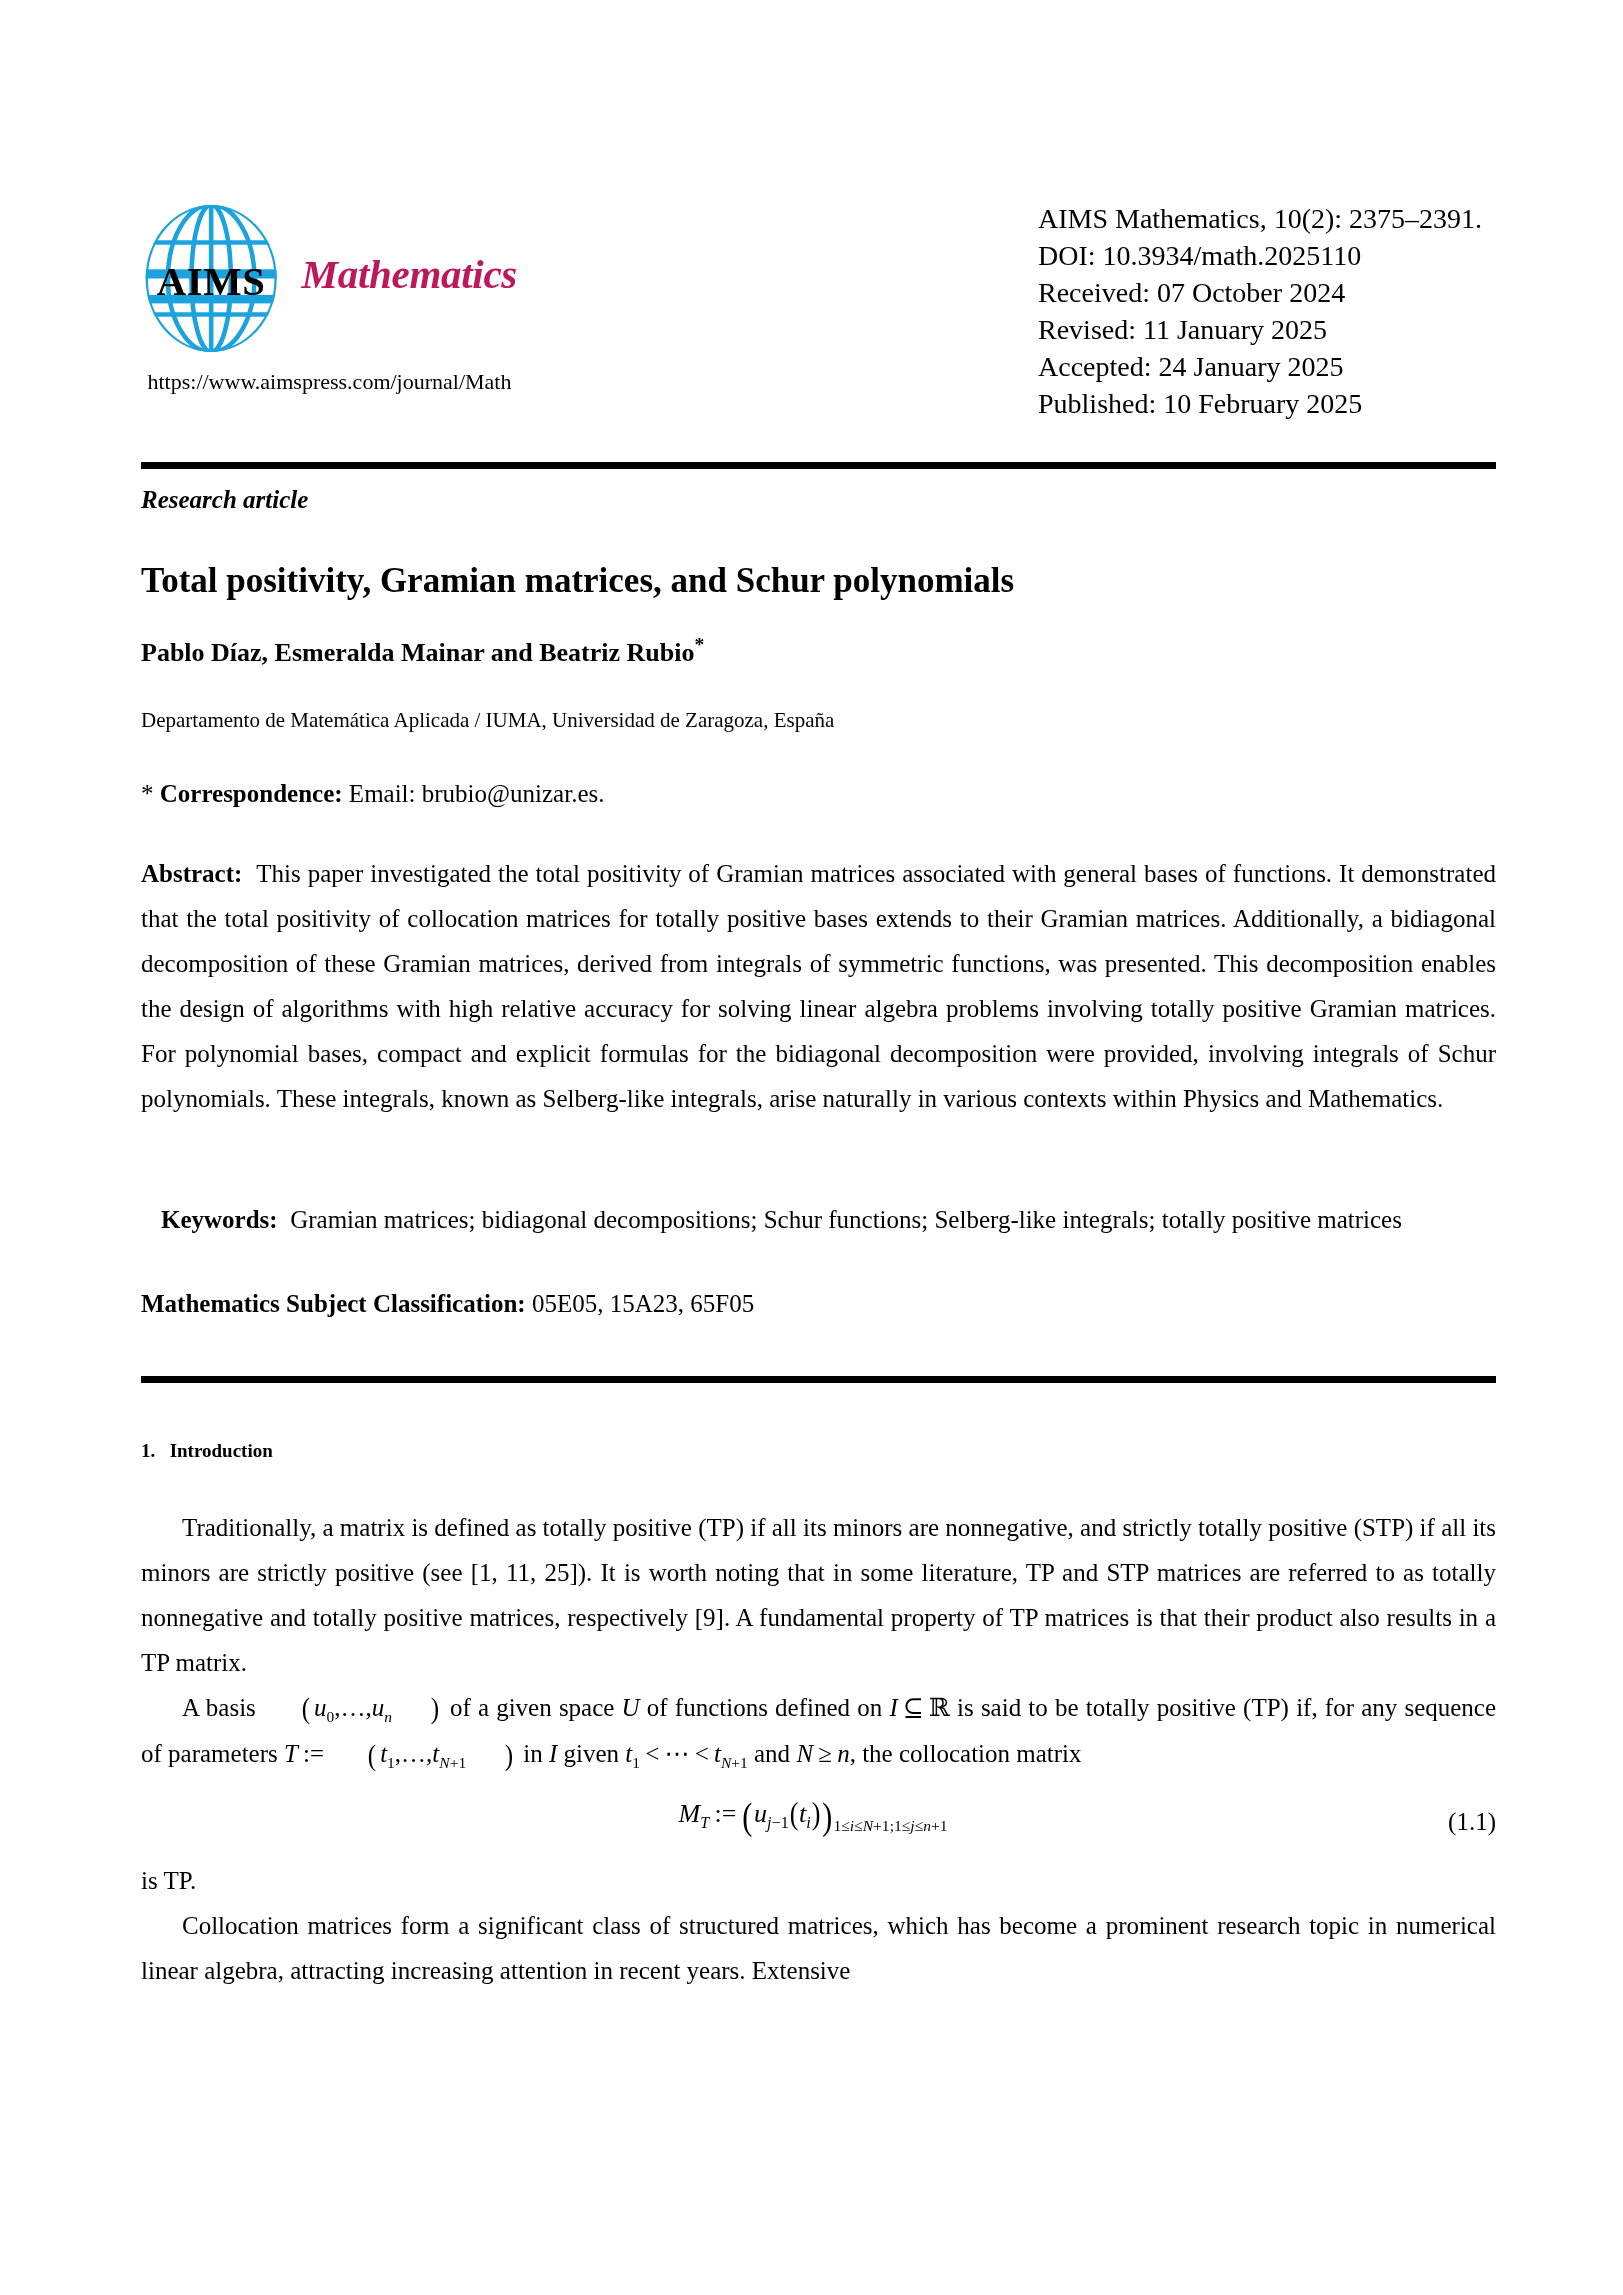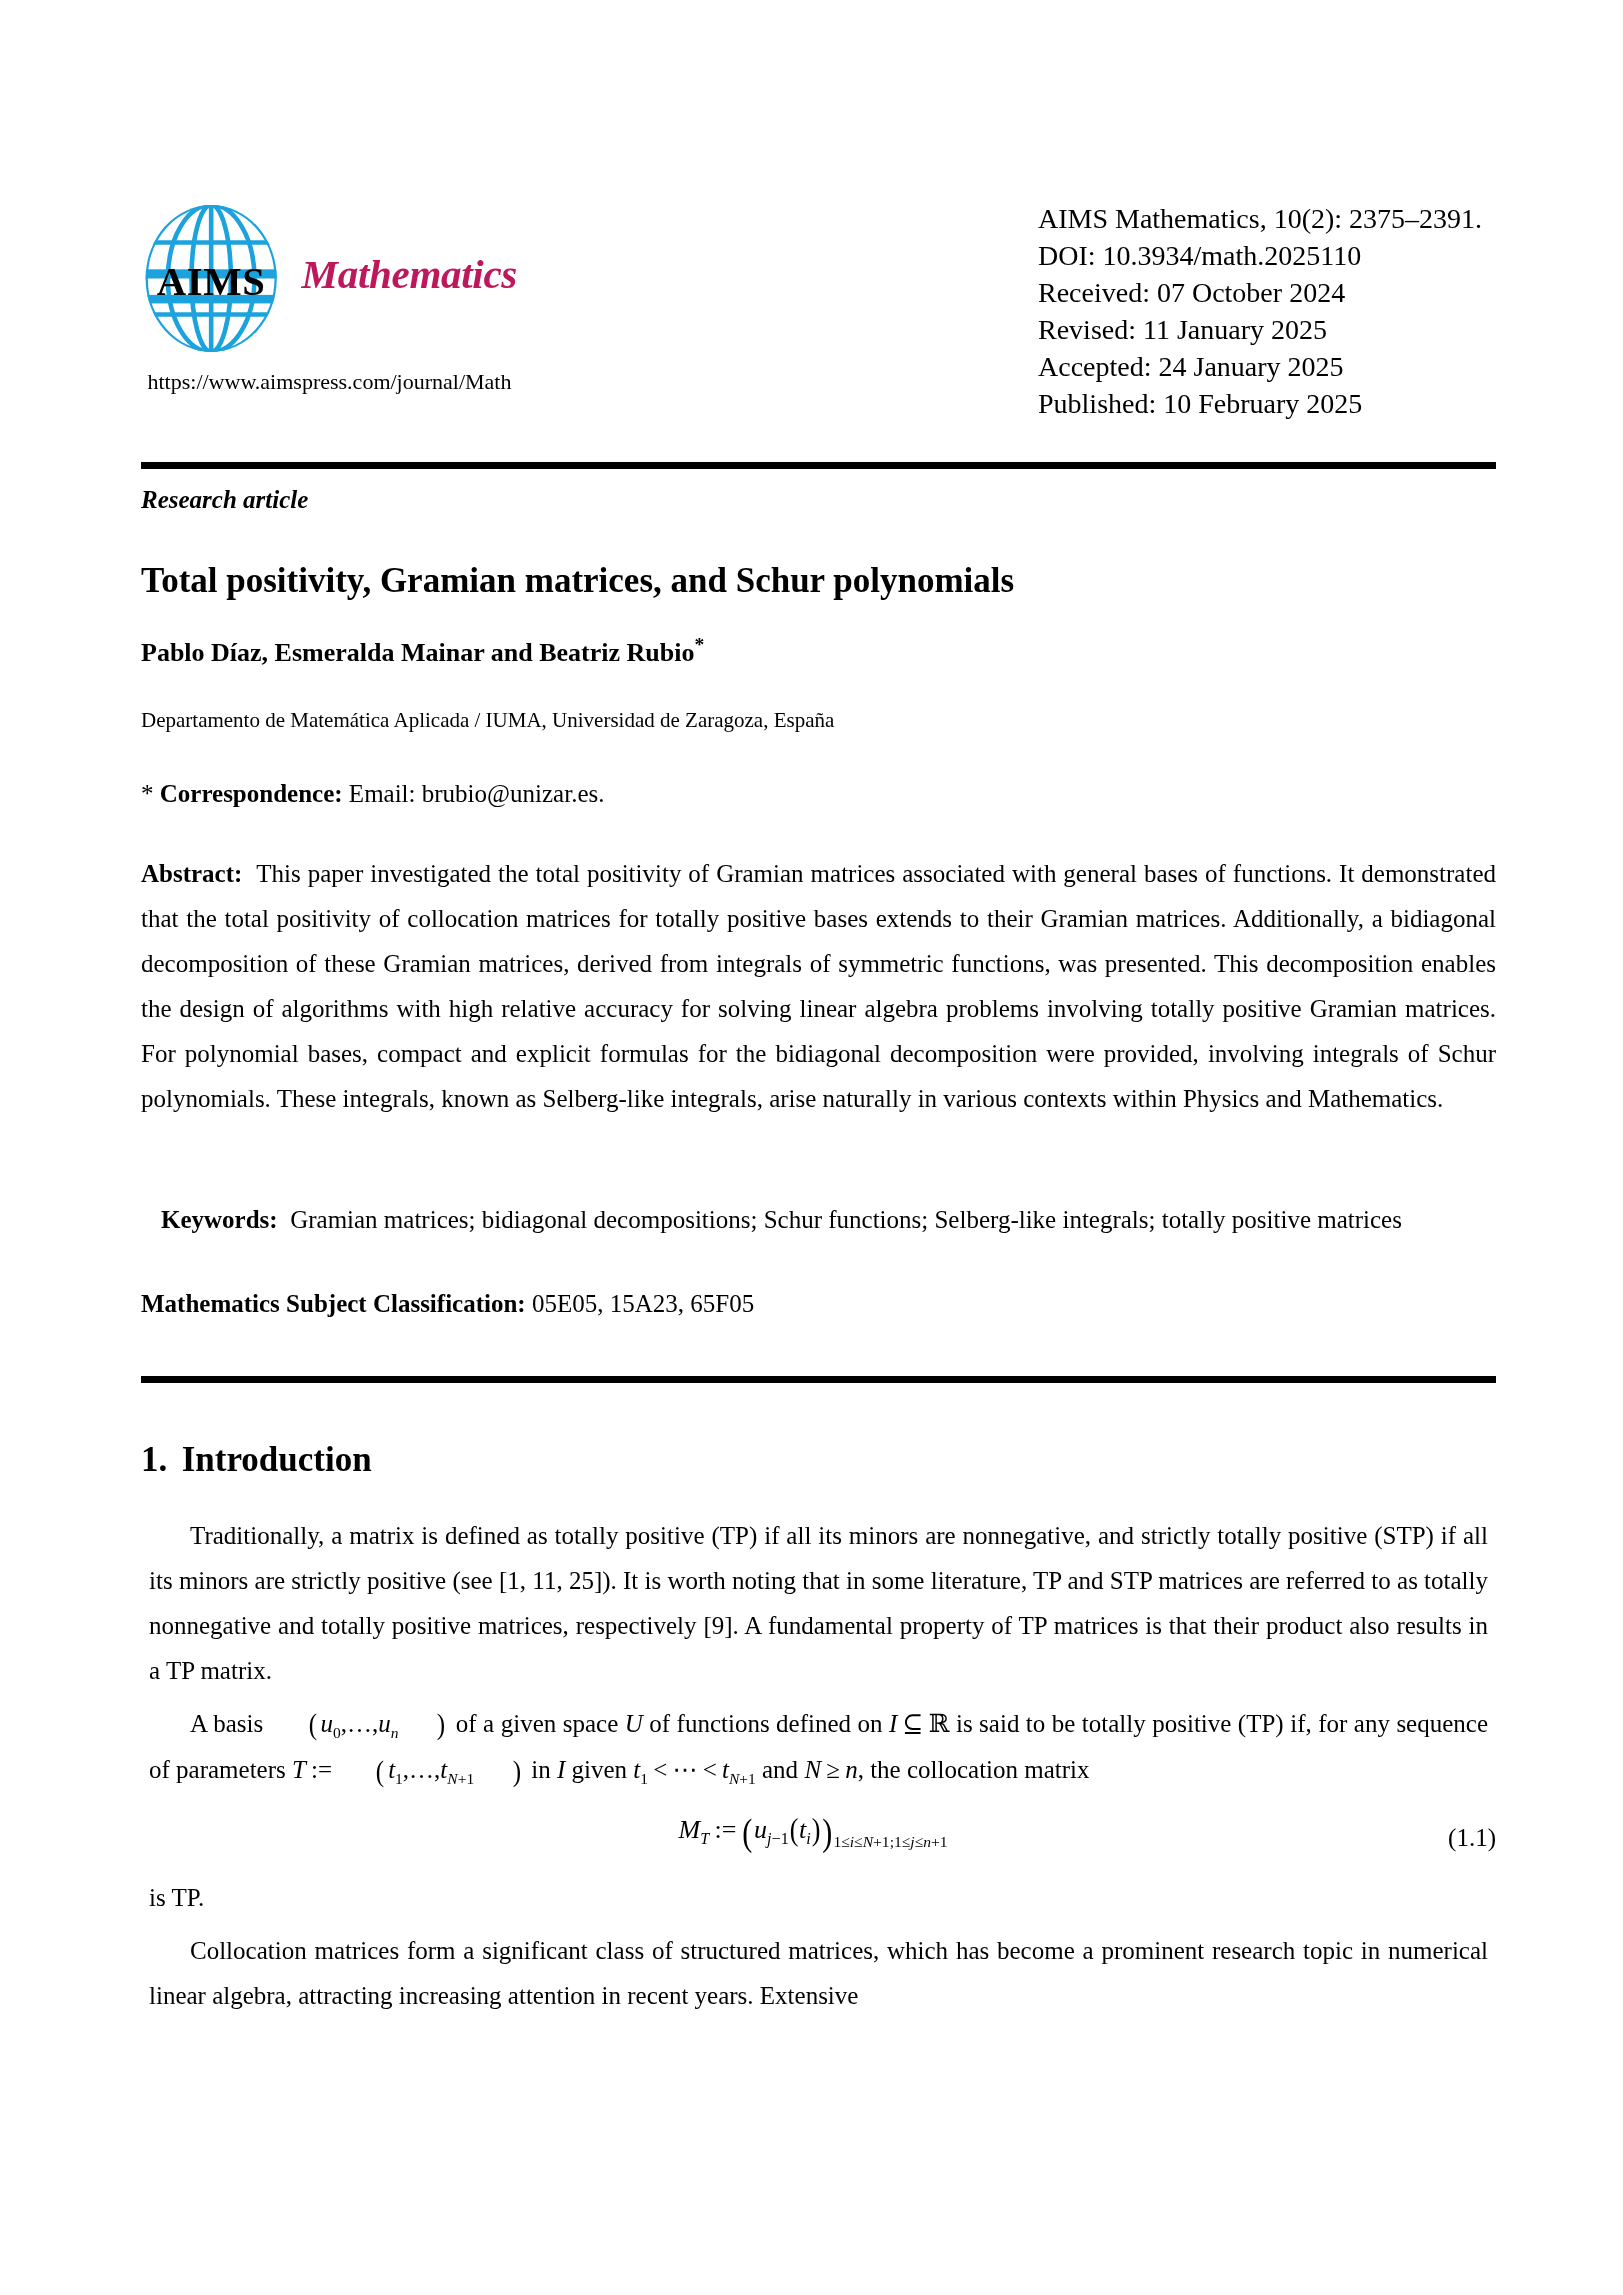--- a/index.html
+++ b/index.html
@@ -170,36 +170,36 @@
     font-size: 25px;
     line-height: 41px;
   }
   .msc .lbl { font-weight: bold; }
 
   
   .section-heading {
     position: absolute;
     left: 141px;
     top: 1440px;
-    font-size: 35px;
+    font-size: 19px;
     font-weight: bold;
   }
   .section-heading .num { margin-right: 14.4px; }
 
   .body-text {
     position: absolute;
     left: 141px;
     top: 1505px;
     width: 1355px;
     font-size: 25px;
     line-height: 45px;
     text-align: justify;
   }
   .body-text p {
-    margin: 8px;
+    margin: 0;
     text-indent: 41px;
   }
   .body-text p.noindent { text-indent: 0; }
 
   
   .equation-row {
     position: relative;
     display: block;
     width: 100%;
     text-indent: 0;

